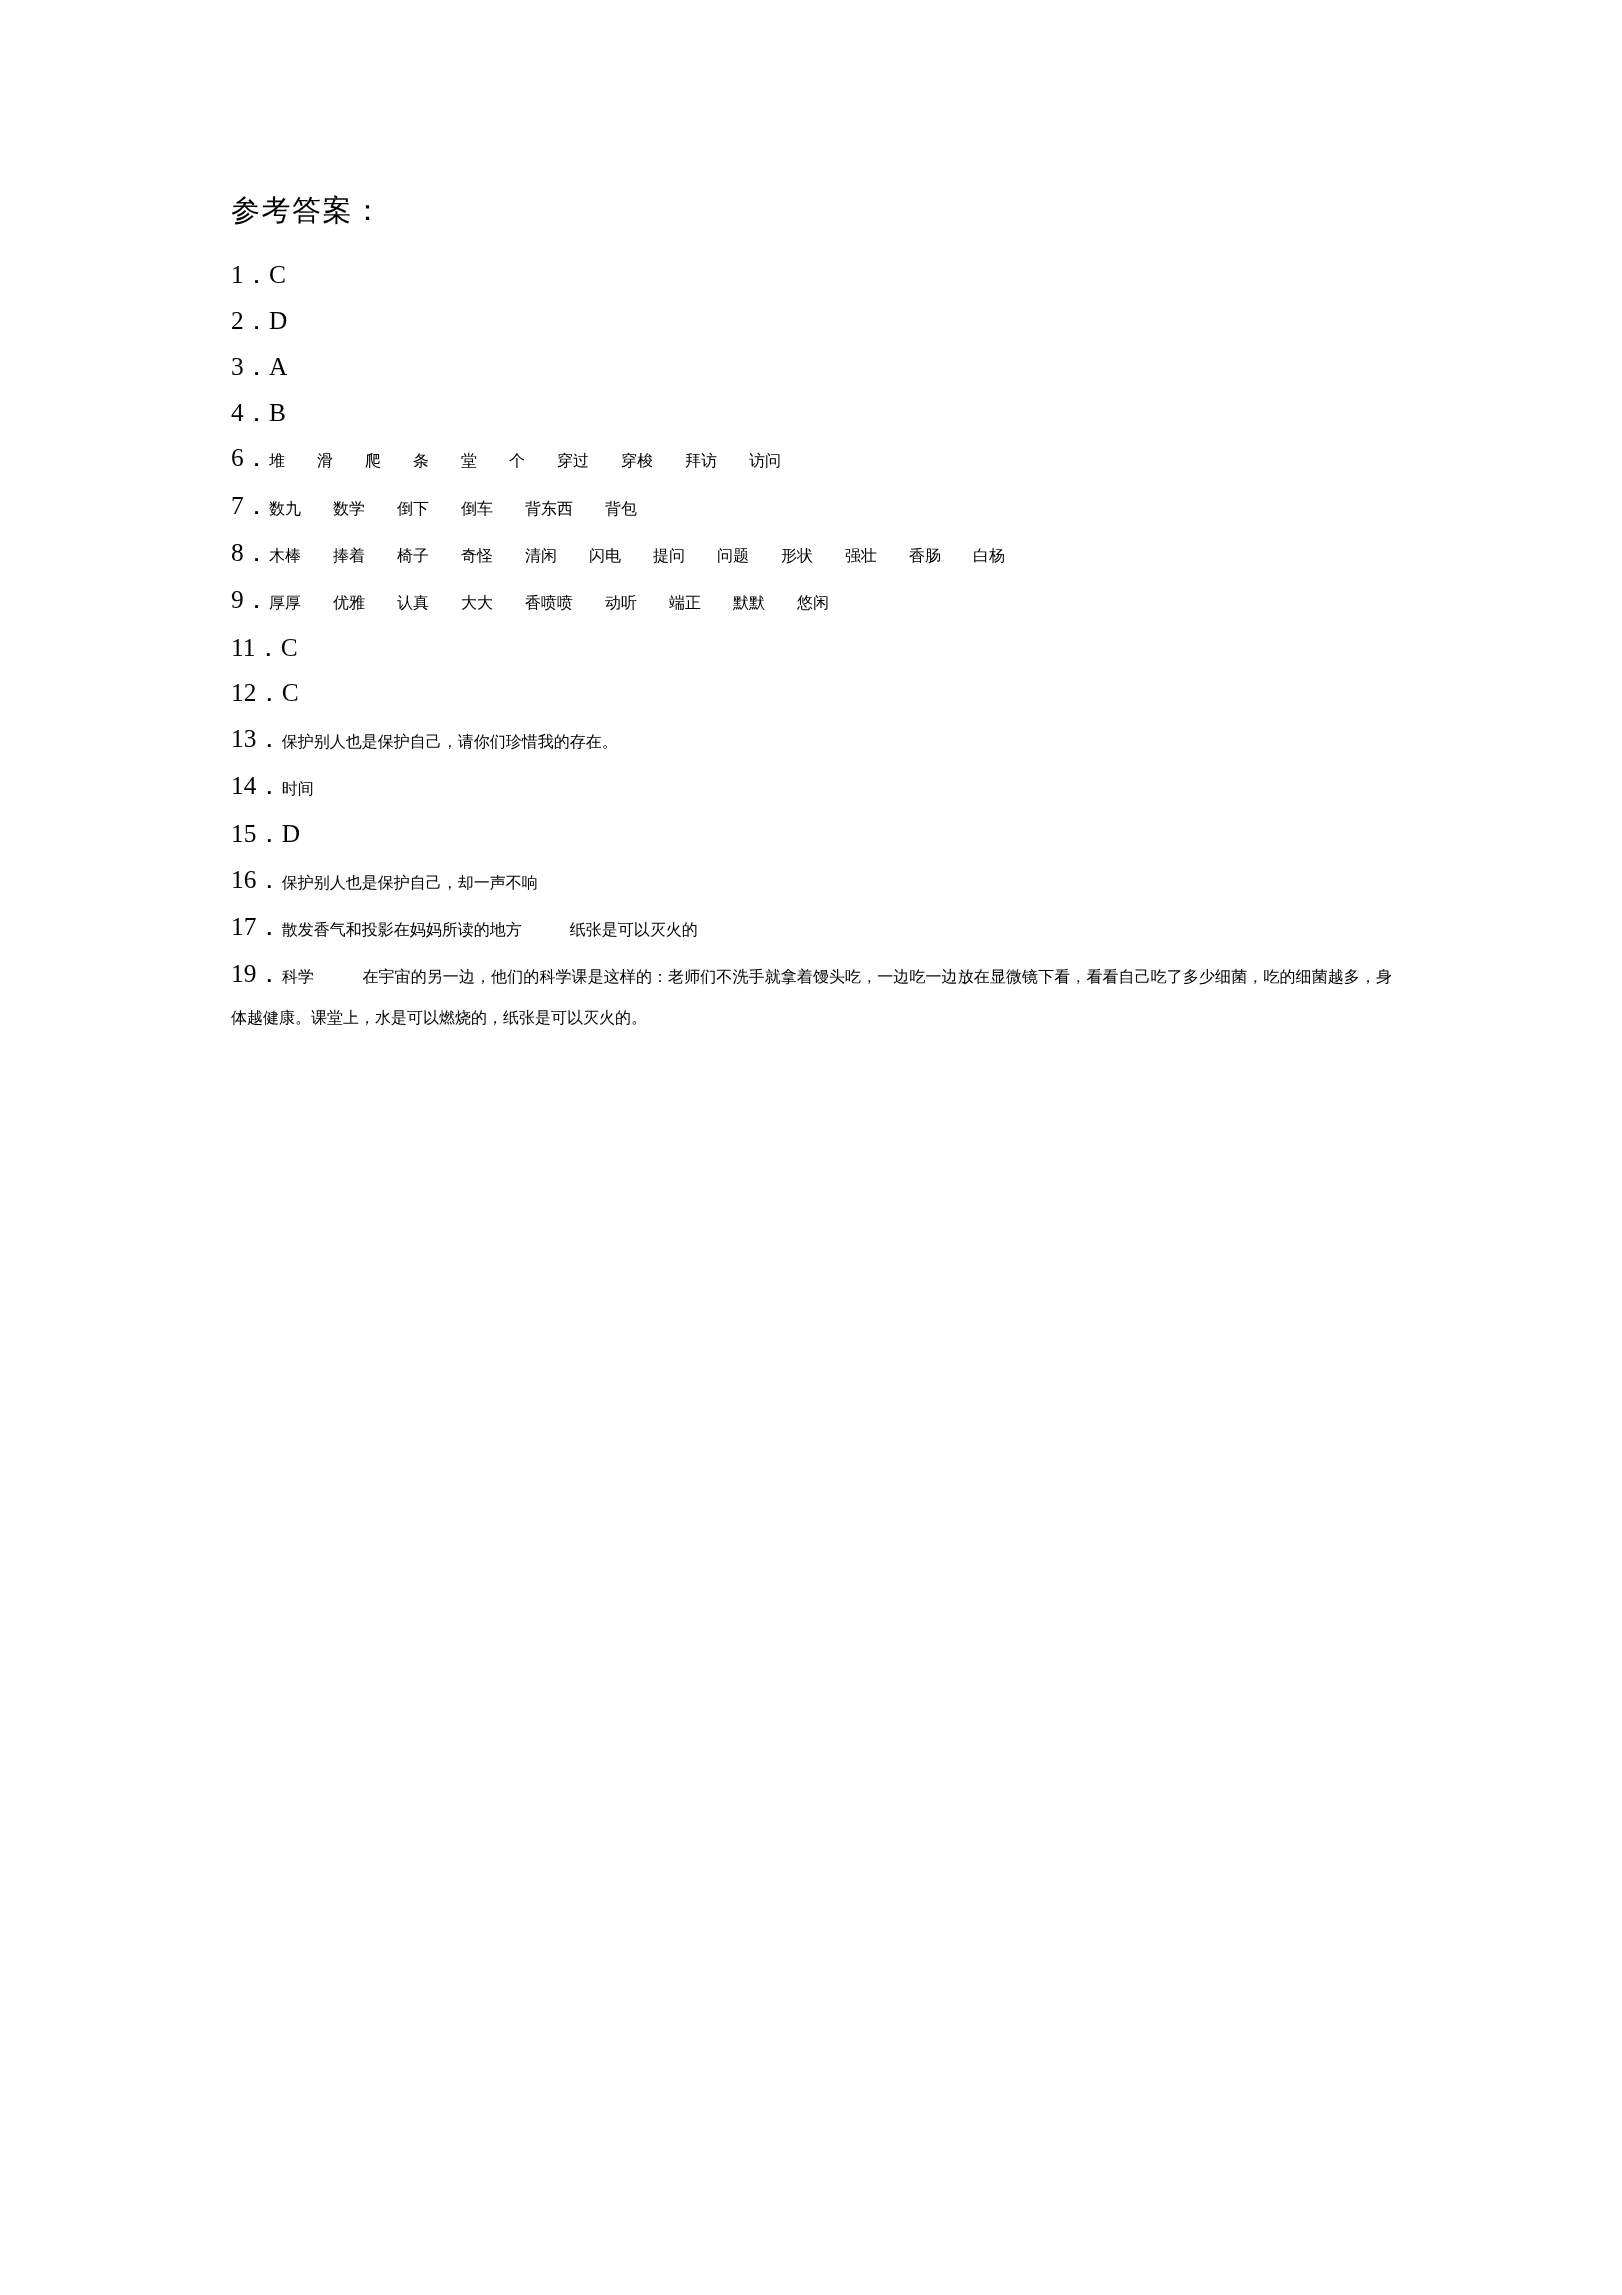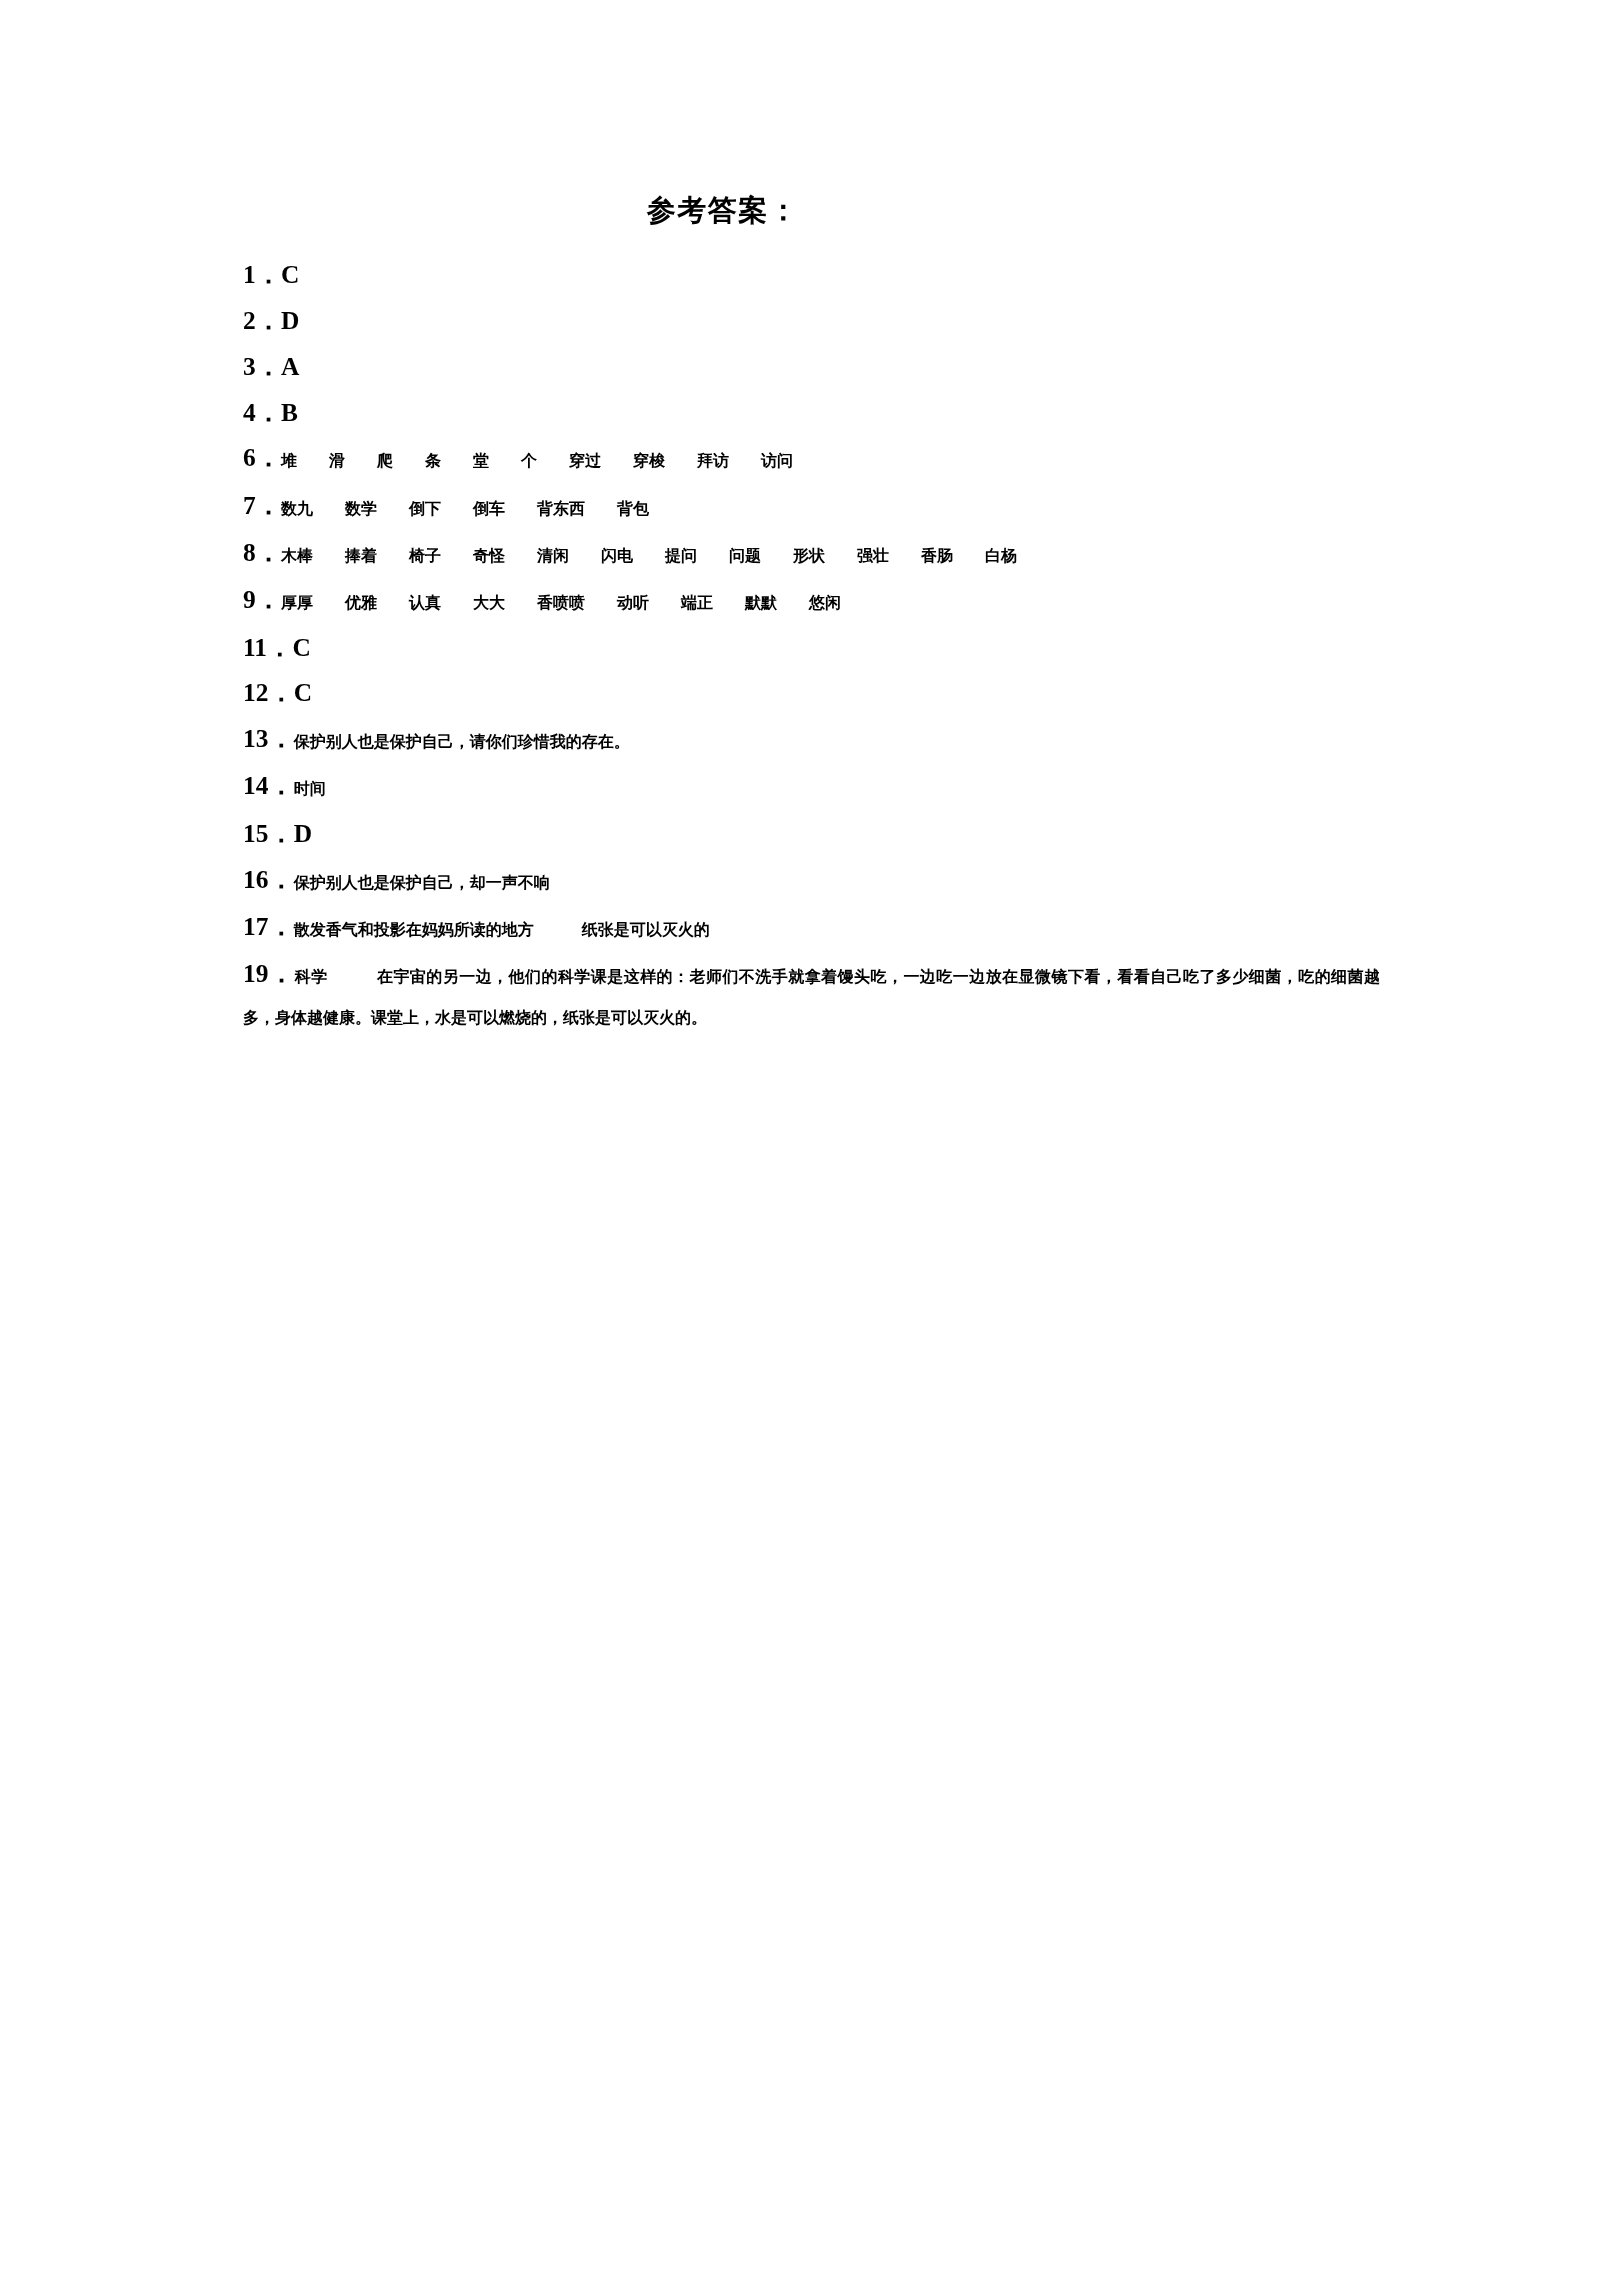--- a/index.html
+++ b/index.html
@@ -14,33 +14,32 @@
   .page {
     position: relative;
     width: 1623px;
     height: 2295px;
     background: #ffffff;
     box-sizing: border-box;
     padding: 192px 231px 0 231px;
     overflow: hidden;
   }
   .doc-title {
-    text-align: center;
-    font-weight: bold;
+    text-align: left;
+    font-weight: normal;
     font-size: 29px;
     line-height: 1.25;
     letter-spacing: 1.5px;
     margin: 0 0 26px 0;
     padding-right: 177px;
   }
   .answer-list {
-    margin: 12px;
+    margin: 0;
     padding: 0;
     list-style: none;
-    font-weight: bold;
   }
   .answer-item {
     font-size: 25.4px;
     line-height: 1.62;
     margin: 0 0 4.6px 0;
     text-align: justify;
     text-justify: inter-ideograph;
     word-break: break-all;
     white-space: pre-wrap;
   }

